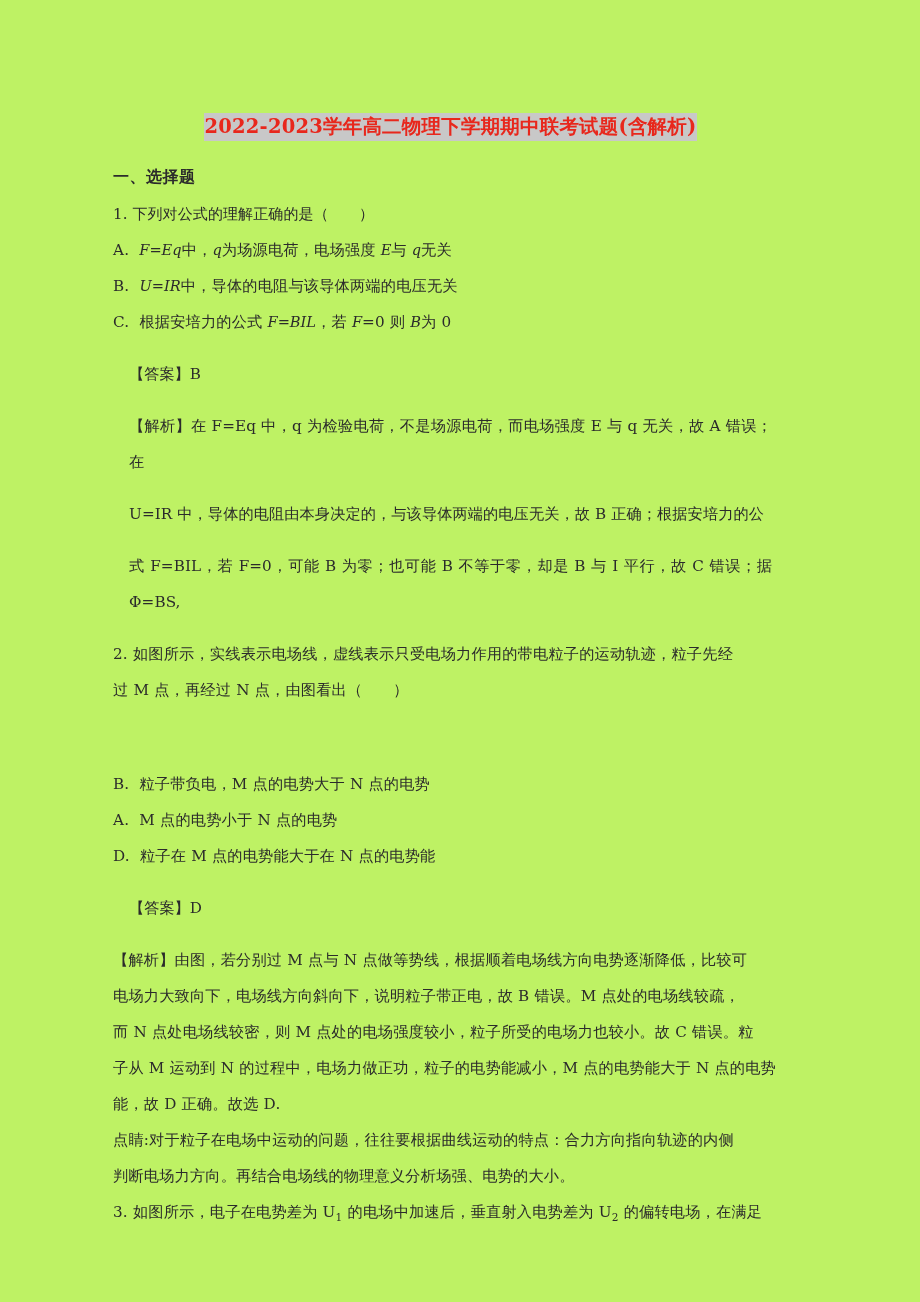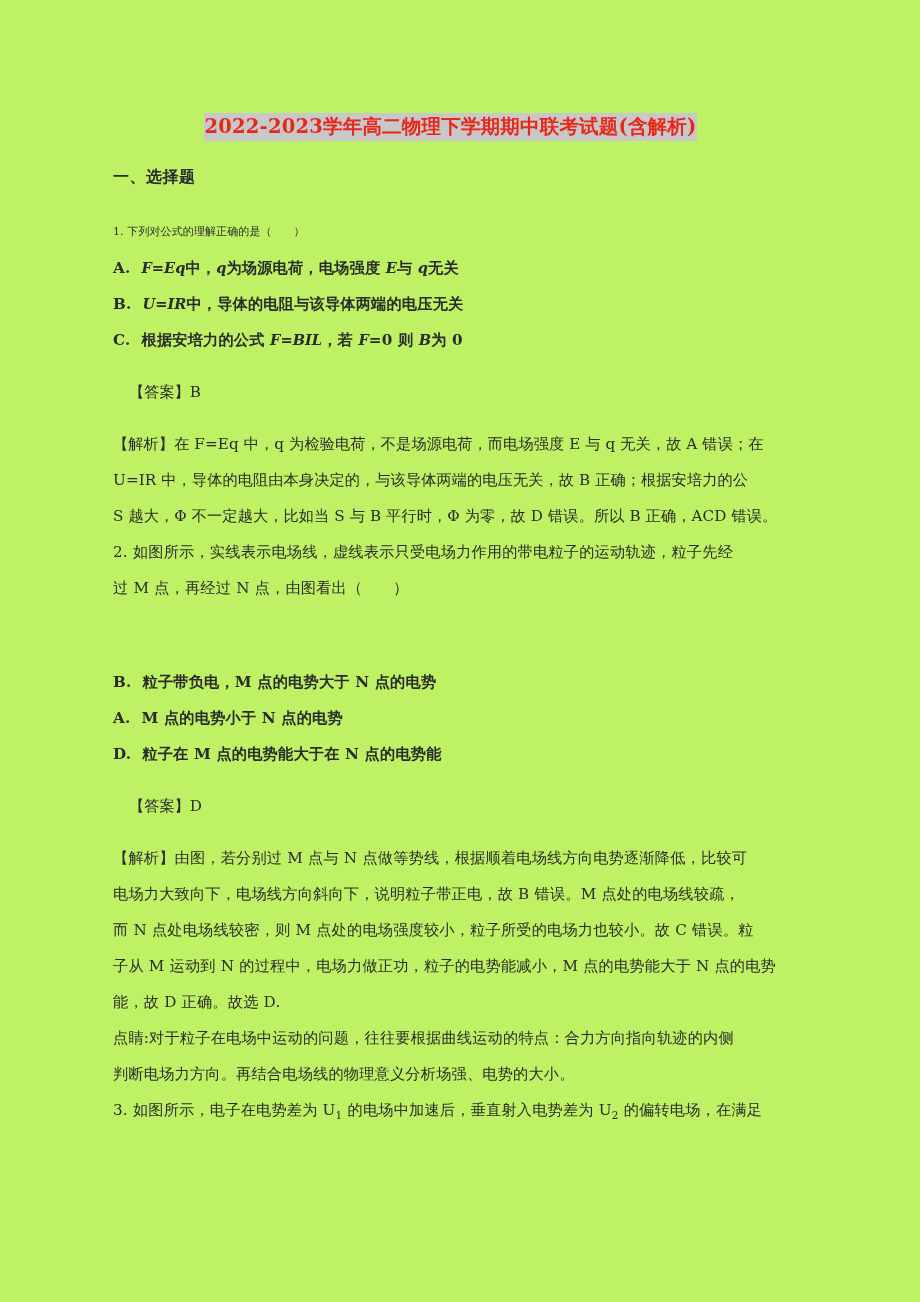--- a/index.html
+++ b/index.html
@@ -47,55 +47,54 @@
     background: #c8c8c8;
     padding: 2px 1px 3px 1px;
     letter-spacing: 0.2px;
   }
 
   
   .section-heading {
     font-size: 16px;
     line-height: 34px;
     font-weight: 700;
-    margin: 8px 0 20px 0;
+    margin: 8px 0 2px 0;
     letter-spacing: 0.5px;
   }
 
   
   .line {
     font-size: 15.2px;
     line-height: 36px;
     margin: 0;
     letter-spacing: 0.2px;
     white-space: nowrap;
   }
   .para {
     font-size: 15.2px;
     line-height: 36px;
-    margin: 0;
+    margin: 16px;
     letter-spacing: 0.1px;
     text-align: justify;
     text-justify: inter-ideograph;
   }
   .q-stem {
-    font-size: 11px;
+    font-size: 15px;
     line-height: 36px;
     margin: 0;
     letter-spacing: 0.1px;
     text-align: justify;
     text-justify: inter-ideograph;
   }
   .opt {
     font-size: 15.2px;
     line-height: 36px;
     margin: 0;
     letter-spacing: 0.2px;
     white-space: nowrap;
-    font-weight: bold;
   }
   .ans {
     font-size: 15.2px;
     line-height: 36px;
     margin: 16px;
     white-space: nowrap;
   }
 
   
   var, .mv {
@@ -131,21 +130,21 @@
 
     <div class="opt"><span>B.</span>&nbsp;&nbsp;<var class="mv">U=IR</var><span>中，导体的电阻与该导体两端的电压无关</span></div>
 
     <div class="opt"><span>C.</span>&nbsp;&nbsp;<span>根据安培力的公式</span>&nbsp;<var class="mv">F=BIL</var><span>，若</span>&nbsp;<var class="mv">F</var><span>=0 则</span>&nbsp;<var class="mv">B</var><span>为 0</span></div>
 
 
     <div class="ans"><span>【答案】</span><span>B</span></div>
 
     <div class="para">【解析】在 F=Eq 中，q 为检验电荷，不是场源电荷，而电场强度 E 与 q 无关，故 A 错误；在</div>
     <div class="para">U=IR 中，导体的电阻由本身决定的，与该导体两端的电压无关，故 B 正确；根据安培力的公</div>
-    <div class="para">S 越大，Φ 不一定越大，比如当 S 与 B 平行时，Φ 为零，故 D 错误。所以 B 正确，ACD 错误。</div>
+    <div class="para">式 F=BIL，若 F=0，可能 B 为零；也可能 B 不等于零，却是 B 与 I 平行，故 C 错误；据 Φ=BS,</div>
 
     <div class="line">2. 如图所示，实线表示电场线，虚线表示只受电场力作用的带电粒子的运动轨迹，粒子先经</div>
     <div class="line">过 M 点，再经过 N 点，由图看出（　　）</div>
 
     <div class="figure-gap"></div>
 
     <div class="opt"><span>B.</span>&nbsp;&nbsp;<span>粒子带负电，M 点的电势大于 N 点的电势</span></div>
     <div class="opt"><span>A.</span>&nbsp;&nbsp;<span>M 点的电势小于 N 点的电势</span></div>
     <div class="opt"><span>D.</span>&nbsp;&nbsp;<span>粒子在 M 点的电势能大于在 N 点的电势能</span></div>
 

